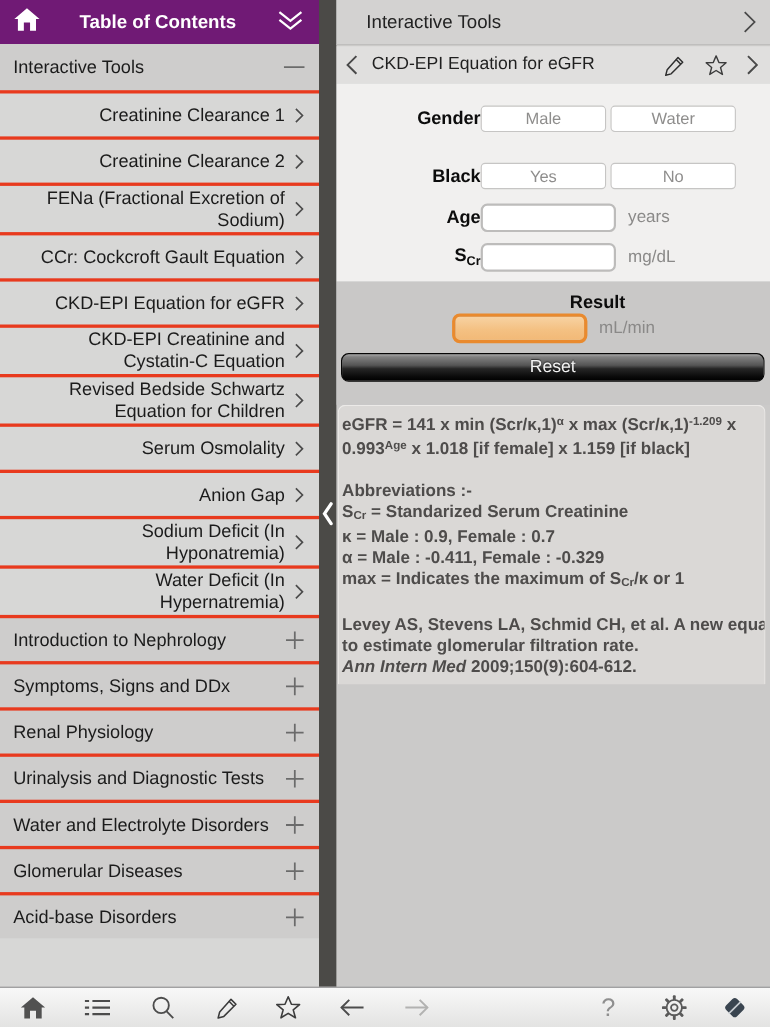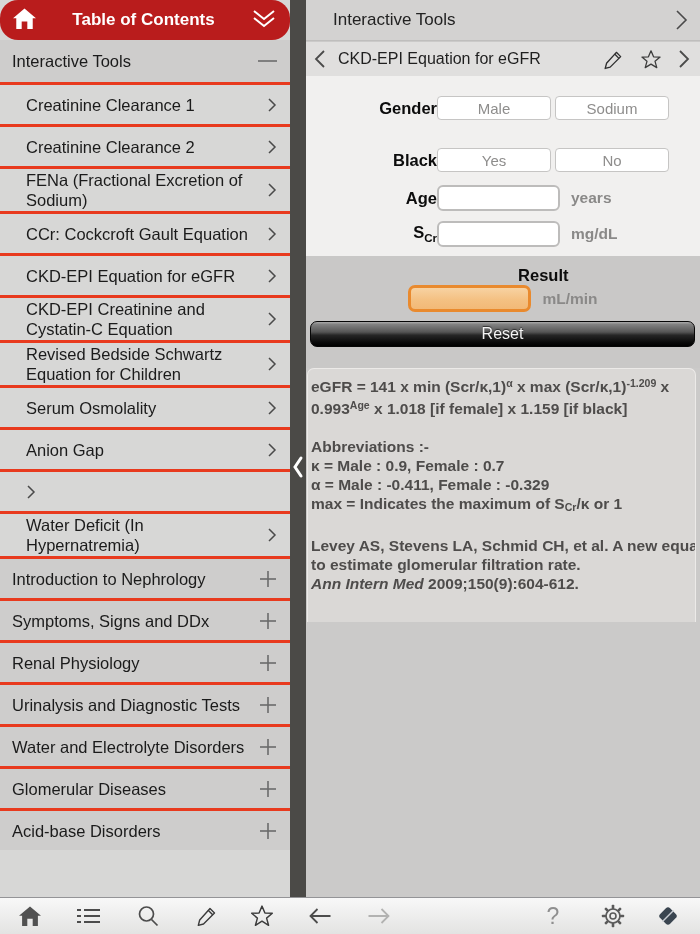--- a/index.html
+++ b/index.html
@@ -2,28 +2,28 @@
 <html><head>
 <meta charset="utf-8">
 <style>
   * { margin:0; padding:0; box-sizing:border-box; }
   html,body { width:700px; height:934px; }
   body { font-family:"Liberation Sans", sans-serif; background:#000; }
   .screen { position:relative; width:700px; height:934px; background:#cbcac9; overflow:hidden; }
 
   
   .sidebar { position:absolute; left:0; top:0; width:290px; height:897px; background:#d7d7d6; overflow:hidden; }
-  .toc-header { height:40px; background:#b91c1c; display:flex; align-items:center; padding:0 12px;border-radius:18px; }
+  .toc-header { height:40px; background:#701a75; display:flex; align-items:center; padding:0 12px; }
   .toc-title { flex:1; text-align:center; color:#fff; font-weight:bold; font-size:17px; }
   .toc-row { display:flex; align-items:center; justify-content:space-between; min-height:42px;
              padding:1px 13px 1px 12px; font-size:16.5px; color:#1b1b1b; line-height:20px;
              border-top:3px solid #E83A1E; cursor:pointer; }
   .toc-row.first { border-top:none; }
   .toc-row.l0 { background:#cecdcc; }
-  .toc-row.l1 { background:#d7d7d6; padding-left:26px; }
+  .toc-row.l1 { background:#d7d7d6; padding-left:26px;text-align:right; }
   .toc-row .lbl { flex:1; padding-right:8px; }
   .toc-row svg { flex:0 0 auto; }
 
   
   .divider { position:absolute; left:290px; top:0; width:16px; height:897px; background:#4b4a47; cursor:pointer; }
   .divider svg { position:absolute; left:2px; top:455px; }
 
   
   .detail { position:absolute; left:306px; top:0; width:394px; height:897px; background:#cbcac9; }
   .bar1 { position:absolute; top:0; left:0; right:0; height:41px; background:#d3d2d1;
@@ -42,21 +42,21 @@
   .ctrls { margin-left:0; display:flex; align-items:center; }
   .row-gender { height:24px; }
   .row-black  { height:24px; margin-top:28px; }
   .row-age    { height:28px; margin-top:12px; }
   .row-scr    { height:28px; margin-top:8px; }
   .seg-btn { width:114px; height:24px; background:#fff; border:1px solid #c6c5c4; border-radius:4px;
              color:#8e8d8c; font-size:15px; display:flex; align-items:center; justify-content:center; cursor:pointer; }
   .seg-btn + .seg-btn { margin-left:4px; }
   .text-input { width:123px; height:26px; border:2px solid #bdbcbb; border-radius:6px; background:#fff;
                 font-size:15px; padding:0 6px; color:#333; outline:none; }
-  .unit { margin-left:11px; color:#8a8988; font-weight:bold; font-size:15.5px; }
+  .unit { margin-left:11px; color:#8a8988; font-weight:normal; font-size:15.5px; }
 
   .result-band { position:absolute; top:256px; left:0; right:0; height:112px; background:#c9c8c7; padding-top:10px; }
   .row-result { height:28px;flex-direction:column; }
   .result-input { width:123px; height:27px; border:3px solid #e98a2e; border-radius:7px;
                   background:linear-gradient(180deg,#f7d2a2 0%,#f4c183 55%,#f2b977 100%);
                   font-size:15px; padding:0 6px; color:#333; outline:none; }
   .reset-btn { display:block; margin:27px 5px 0 4px; width:385px; height:26px; border-radius:7px;
                border:1px solid #060606; color:#f4f4f4; font-size:16px; cursor:pointer;
                background:linear-gradient(180deg,#ababab 0%,#818181 10%,#555 42%,#262626 55%,#0a0a0a 85%,#000 100%);
                text-shadow:0 -1px 1px rgba(0,0,0,.6); }
@@ -150,20 +150,21 @@
           <polyline points="2,2 8,8 2,14"></polyline>
         </svg>
     </div>
     <div class="toc-row l1">
       <span class="lbl">Anion Gap</span>
       <svg width="10" height="16" viewBox="0 0 10 16" fill="none" stroke="#4a4a4a" stroke-width="1.5">
           <polyline points="2,2 8,8 2,14"></polyline>
         </svg>
     </div>
     <div class="toc-row l1">
+      <span class="lbl">Sodium Deficit (In Hyponatremia)</span>
       <svg width="10" height="16" viewBox="0 0 10 16" fill="none" stroke="#4a4a4a" stroke-width="1.5">
           <polyline points="2,2 8,8 2,14"></polyline>
         </svg>
     </div>
     <div class="toc-row l1">
       <span class="lbl">Water Deficit (In Hypernatremia)</span>
       <svg width="10" height="16" viewBox="0 0 10 16" fill="none" stroke="#4a4a4a" stroke-width="1.5">
           <polyline points="2,2 8,8 2,14"></polyline>
         </svg>
     </div>
@@ -255,21 +256,21 @@
             <polyline points="2,2 10,10 2,18"></polyline>
           </svg>
       </span>
     </div>
 
     <div class="form-area">
       <div class="form-row row-gender">
         <span class="form-label">Gender</span>
         <span class="ctrls">
           <span class="seg-btn">Male</span>
-          <span class="seg-btn">Sodium</span>
+          <span class="seg-btn">Water</span>
         </span>
       </div>
       <div class="form-row row-black">
         <span class="form-label">Black</span>
         <span class="ctrls">
           <span class="seg-btn">Yes</span>
           <span class="seg-btn">No</span>
         </span>
       </div>
       <div class="form-row row-age">
@@ -297,20 +298,21 @@
         </span>
       </div>
       <button class="reset-btn">Reset</button>
     </div>
 
     <div class="formula-panel">
       <div class="f-line">eGFR = 141 x min (Scr/κ,1)<sup>α</sup> x max (Scr/κ,1)<sup>-1.209</sup> x</div>
       <div class="f-line">0.993<sup>Age</sup> x 1.018 [if female] x 1.159 [if black]</div>
       <div class="f-line"></div>
       <div class="f-line">Abbreviations :-</div>
+      <div class="f-line">S<sub>Cr</sub> = Standarized Serum Creatinine</div>
       <div class="f-line">κ = Male : 0.9, Female : 0.7</div>
       <div class="f-line">α = Male : -0.411, Female : -0.329</div>
       <div class="f-line">max = Indicates the maximum of S<sub>Cr</sub>/κ or 1</div>
       <div class="f-line"></div>
       <div class="f-line">Levey AS, Stevens LA, Schmid CH, et al. A new equation</div>
       <div class="f-line">to estimate glomerular filtration rate.</div>
       <div class="f-line"><i>Ann Intern Med</i> 2009;150(9):604-612.</div>
     </div>
   </main>
 

